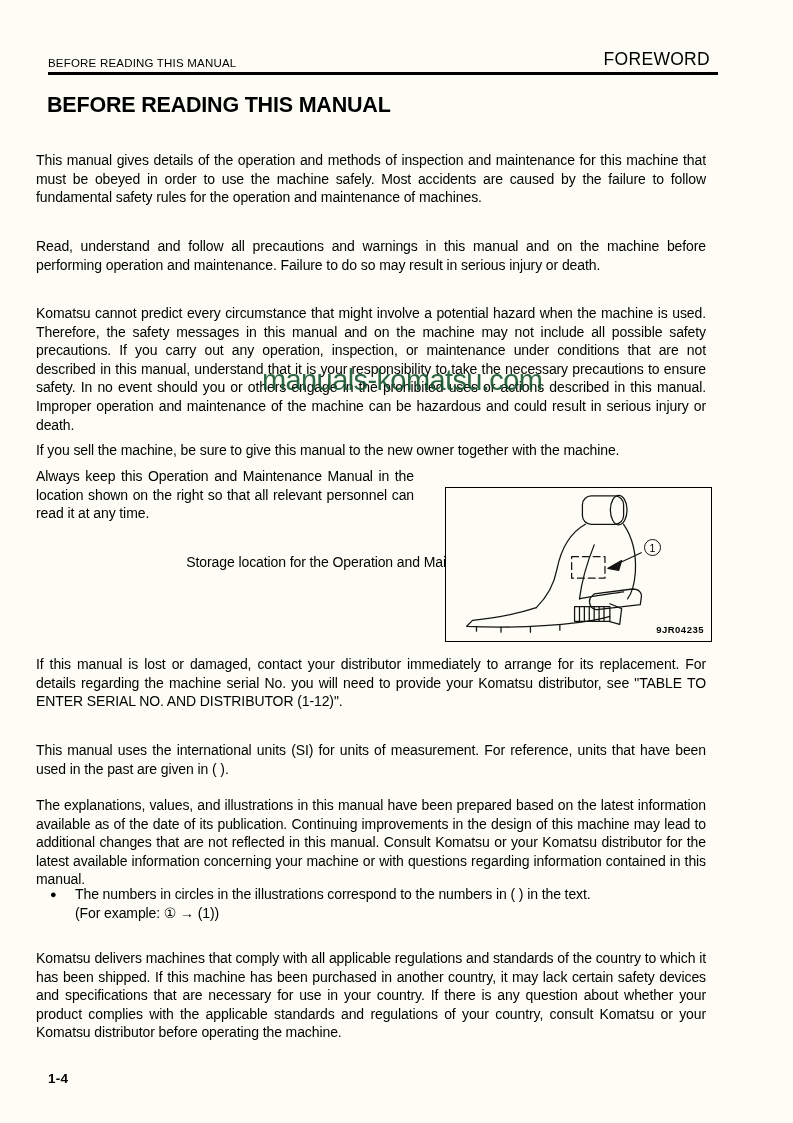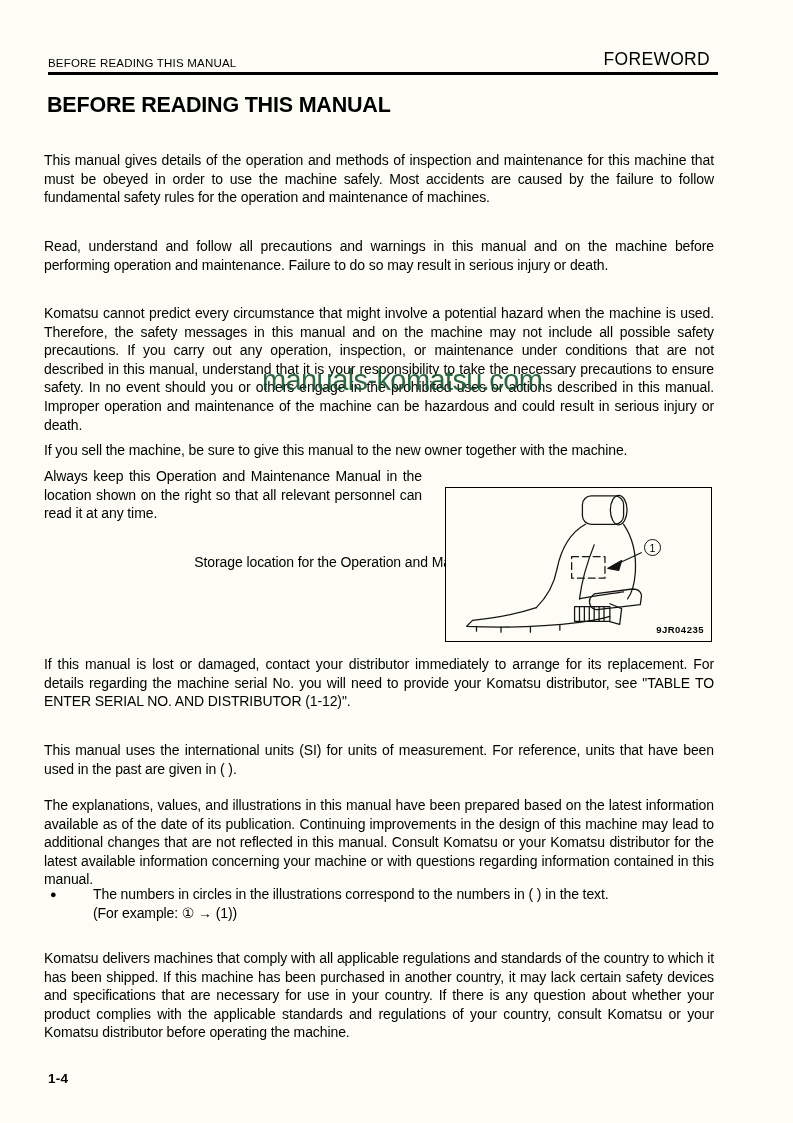--- a/index.html
+++ b/index.html
@@ -27,21 +27,21 @@
   }
 
   
   .title{
     position:absolute;left:47px;top:93px;margin:0;
     font-size:21.5px;font-weight:bold;letter-spacing:-.2px;
   }
 
   
   .body{
-    position:absolute;left:44px;width:670px;margin:0;
+    position:absolute;left:36px;width:670px;margin:0;
     font-size:14px;line-height:18.6px;
     text-align:justify;letter-spacing:-.1px;
   }
   .p1{top:151px;}
   .p2{top:237px;}
   .p3{top:304px;}
   .p4{top:441px;text-align:left;}
   .p5{top:467px;width:378px;}
   .storage{top:553px;text-align:center;}
   .pocket{top:579px;left:100px;text-align:left;}
@@ -67,21 +67,21 @@
     background:#fdfdf6;box-sizing:border-box;
   }
 
   
   .bullet-glyph{
     position:absolute;left:50px;top:889px;
     font-size:11px;line-height:11px;
   }
   .bullet-text{
     position:absolute;left:75px;top:885px;width:620px;
-    font-size:14px;line-height:18.6px;letter-spacing:-.1px;margin-left:18px;
+    font-size:14px;line-height:18.6px;letter-spacing:-.1px;
   }
   .bullet-text .line{display:block;}
 
   
   .watermark{
     position:absolute;left:262px;top:364px;
     font-size:29px;letter-spacing:-.6px;
     color:#14532d;opacity:.88;z-index:6;
     white-space:nowrap;
   }

